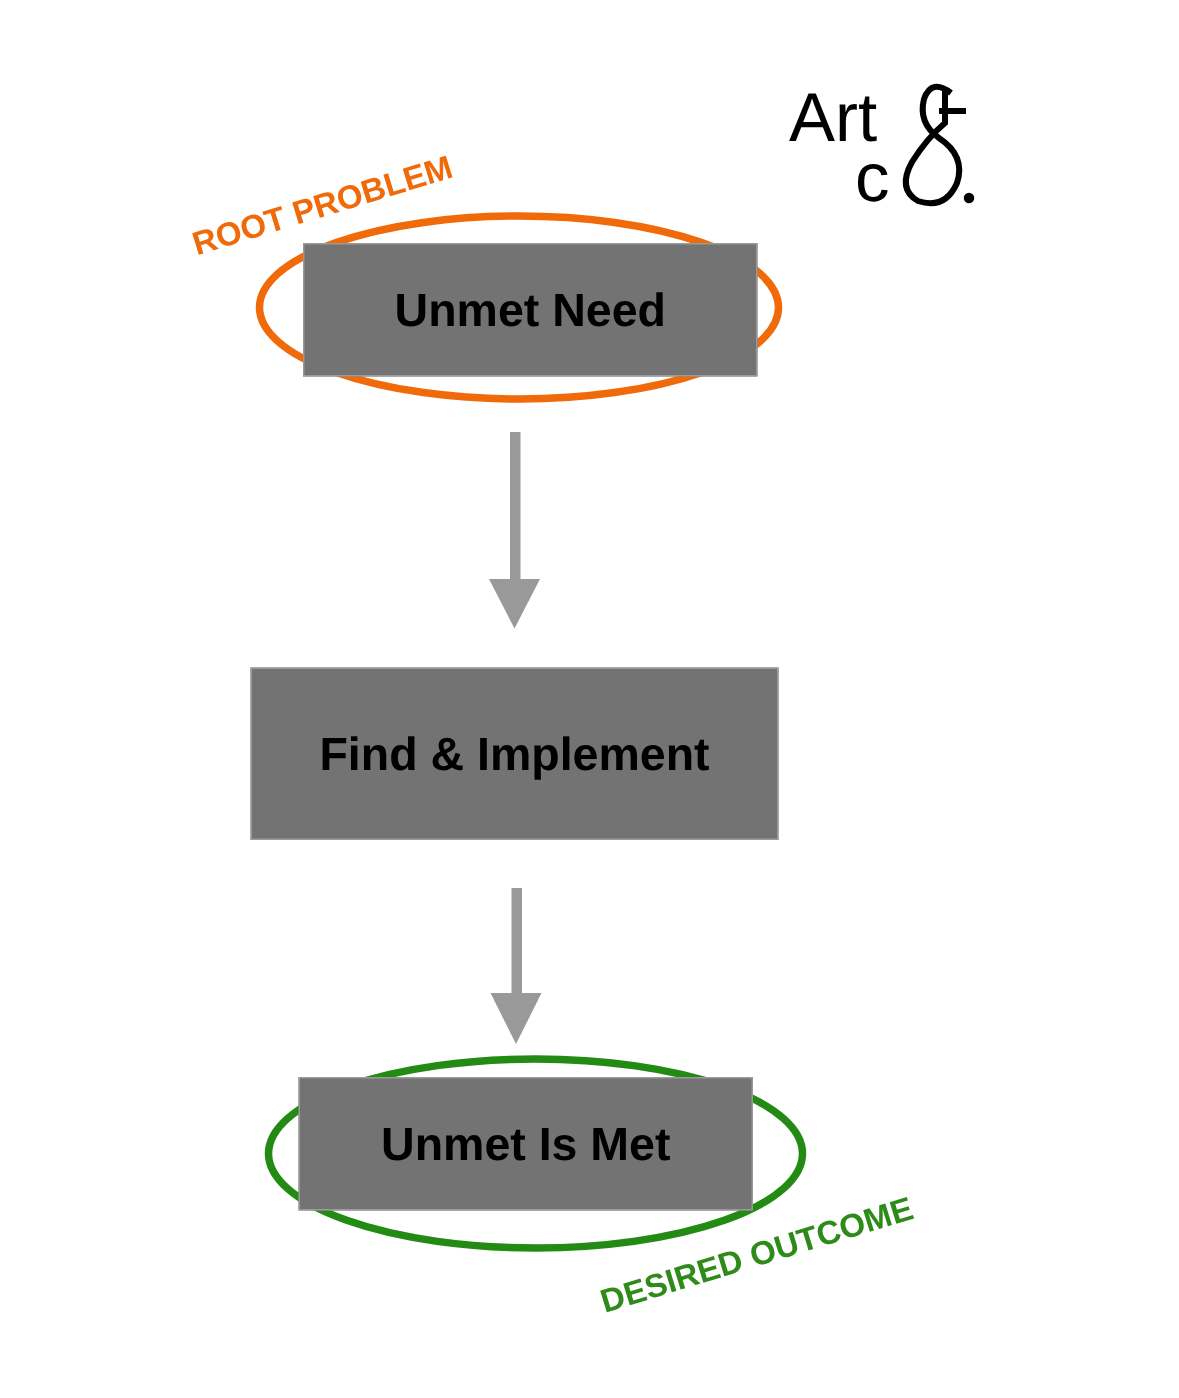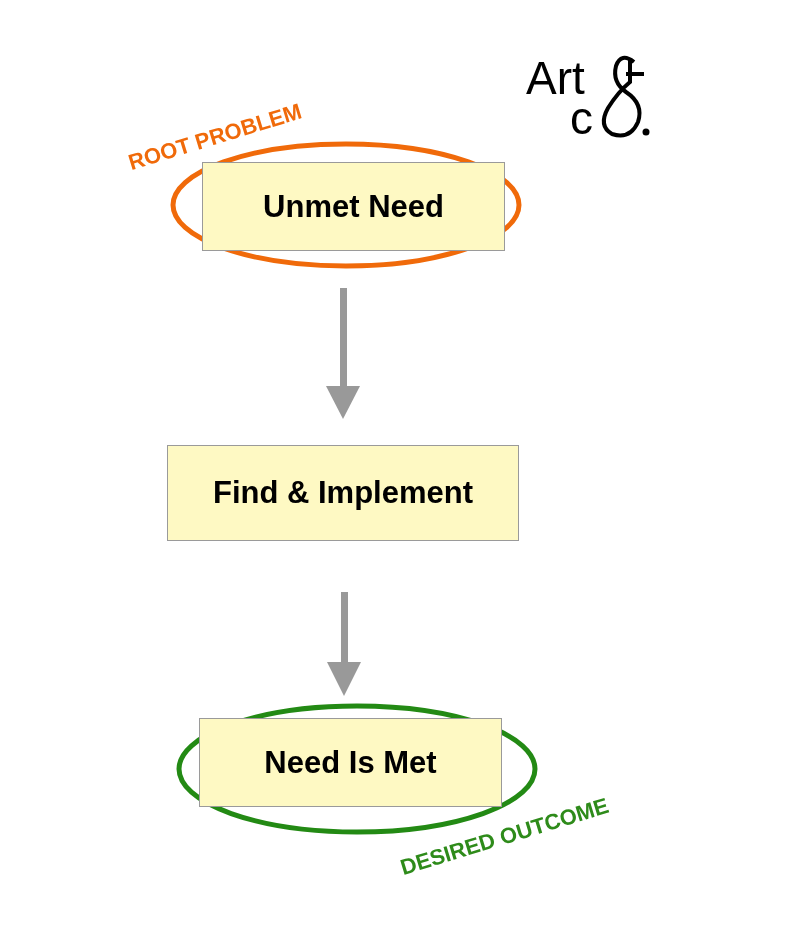--- a/index.html
+++ b/index.html
@@ -1,19 +1,19 @@
 <!DOCTYPE html>
 <html><head>
 <meta charset="utf-8">
 <style>
   html, body { margin:0; padding:0; background:#ffffff; }
   body { width:786px; height:932px; position:relative; overflow:hidden;
          font-family:"Liberation Sans", sans-serif; }
   .canvas { position:absolute; left:0; top:0; width:786px; height:932px; }
-  .box { position:absolute; background:#fef9c3; border:1px solid #9a9a9a; box-sizing:border-box;
+  .box { position:absolute; background:#737373; border:1px solid #9a9a9a; box-sizing:border-box;
          display:flex; align-items:center; justify-content:center; text-align:center;
          font-weight:bold; color:#000; font-size:31px; line-height:40px; }
   .label { position:absolute; font-weight:bold; font-size:22px; white-space:nowrap; transform-origin:left bottom; }
   .logo { position:absolute; left:526px; top:52px; width:130px; height:92px; }
 </style>
 </head>
 <body>
 
 <svg class="canvas" viewBox="0 0 786 932">
 
@@ -29,26 +29,26 @@
   <g>
     <rect x="341" y="592" width="7" height="72" fill="#999"></rect>
     <polygon points="327,662 361,662 344,696" fill="#999"></polygon>
   </g>
 </svg>
 
 <div class="box" style="left:202px;top:162px;width:303px;height:89px;">
   <span>Unmet Need</span>
 </div>
 
-<div class="box" style="left:167px;top:445px;width:352px;height:96px;flex-direction:column;">
+<div class="box" style="left:167px;top:445px;width:352px;height:115px;flex-direction:column;">
   <span>Find &amp; Implement</span>
 </div>
 
 <div class="box" style="left:199px;top:718px;width:303px;height:89px;">
-  <span>Need Is Met</span>
+  <span>Unmet Is Met</span>
 </div>
 
 <div class="label" style="left:133px;top:150px;color:#f06a0a;transform:rotate(-17deg);">ROOT PROBLEM</div>
 
 <div class="label" style="left:405px;top:855px;color:#2e8b1a;transform:rotate(-17deg);">DESIRED OUTCOME</div>
 
 <svg class="logo" viewBox="0 0 130 92">
   <text x="0" y="42" font-family="Liberation Sans, sans-serif" font-size="46" fill="#000">Art</text>
   <text x="44" y="82" font-family="Liberation Sans, sans-serif" font-size="46" fill="#000">c</text>
 

